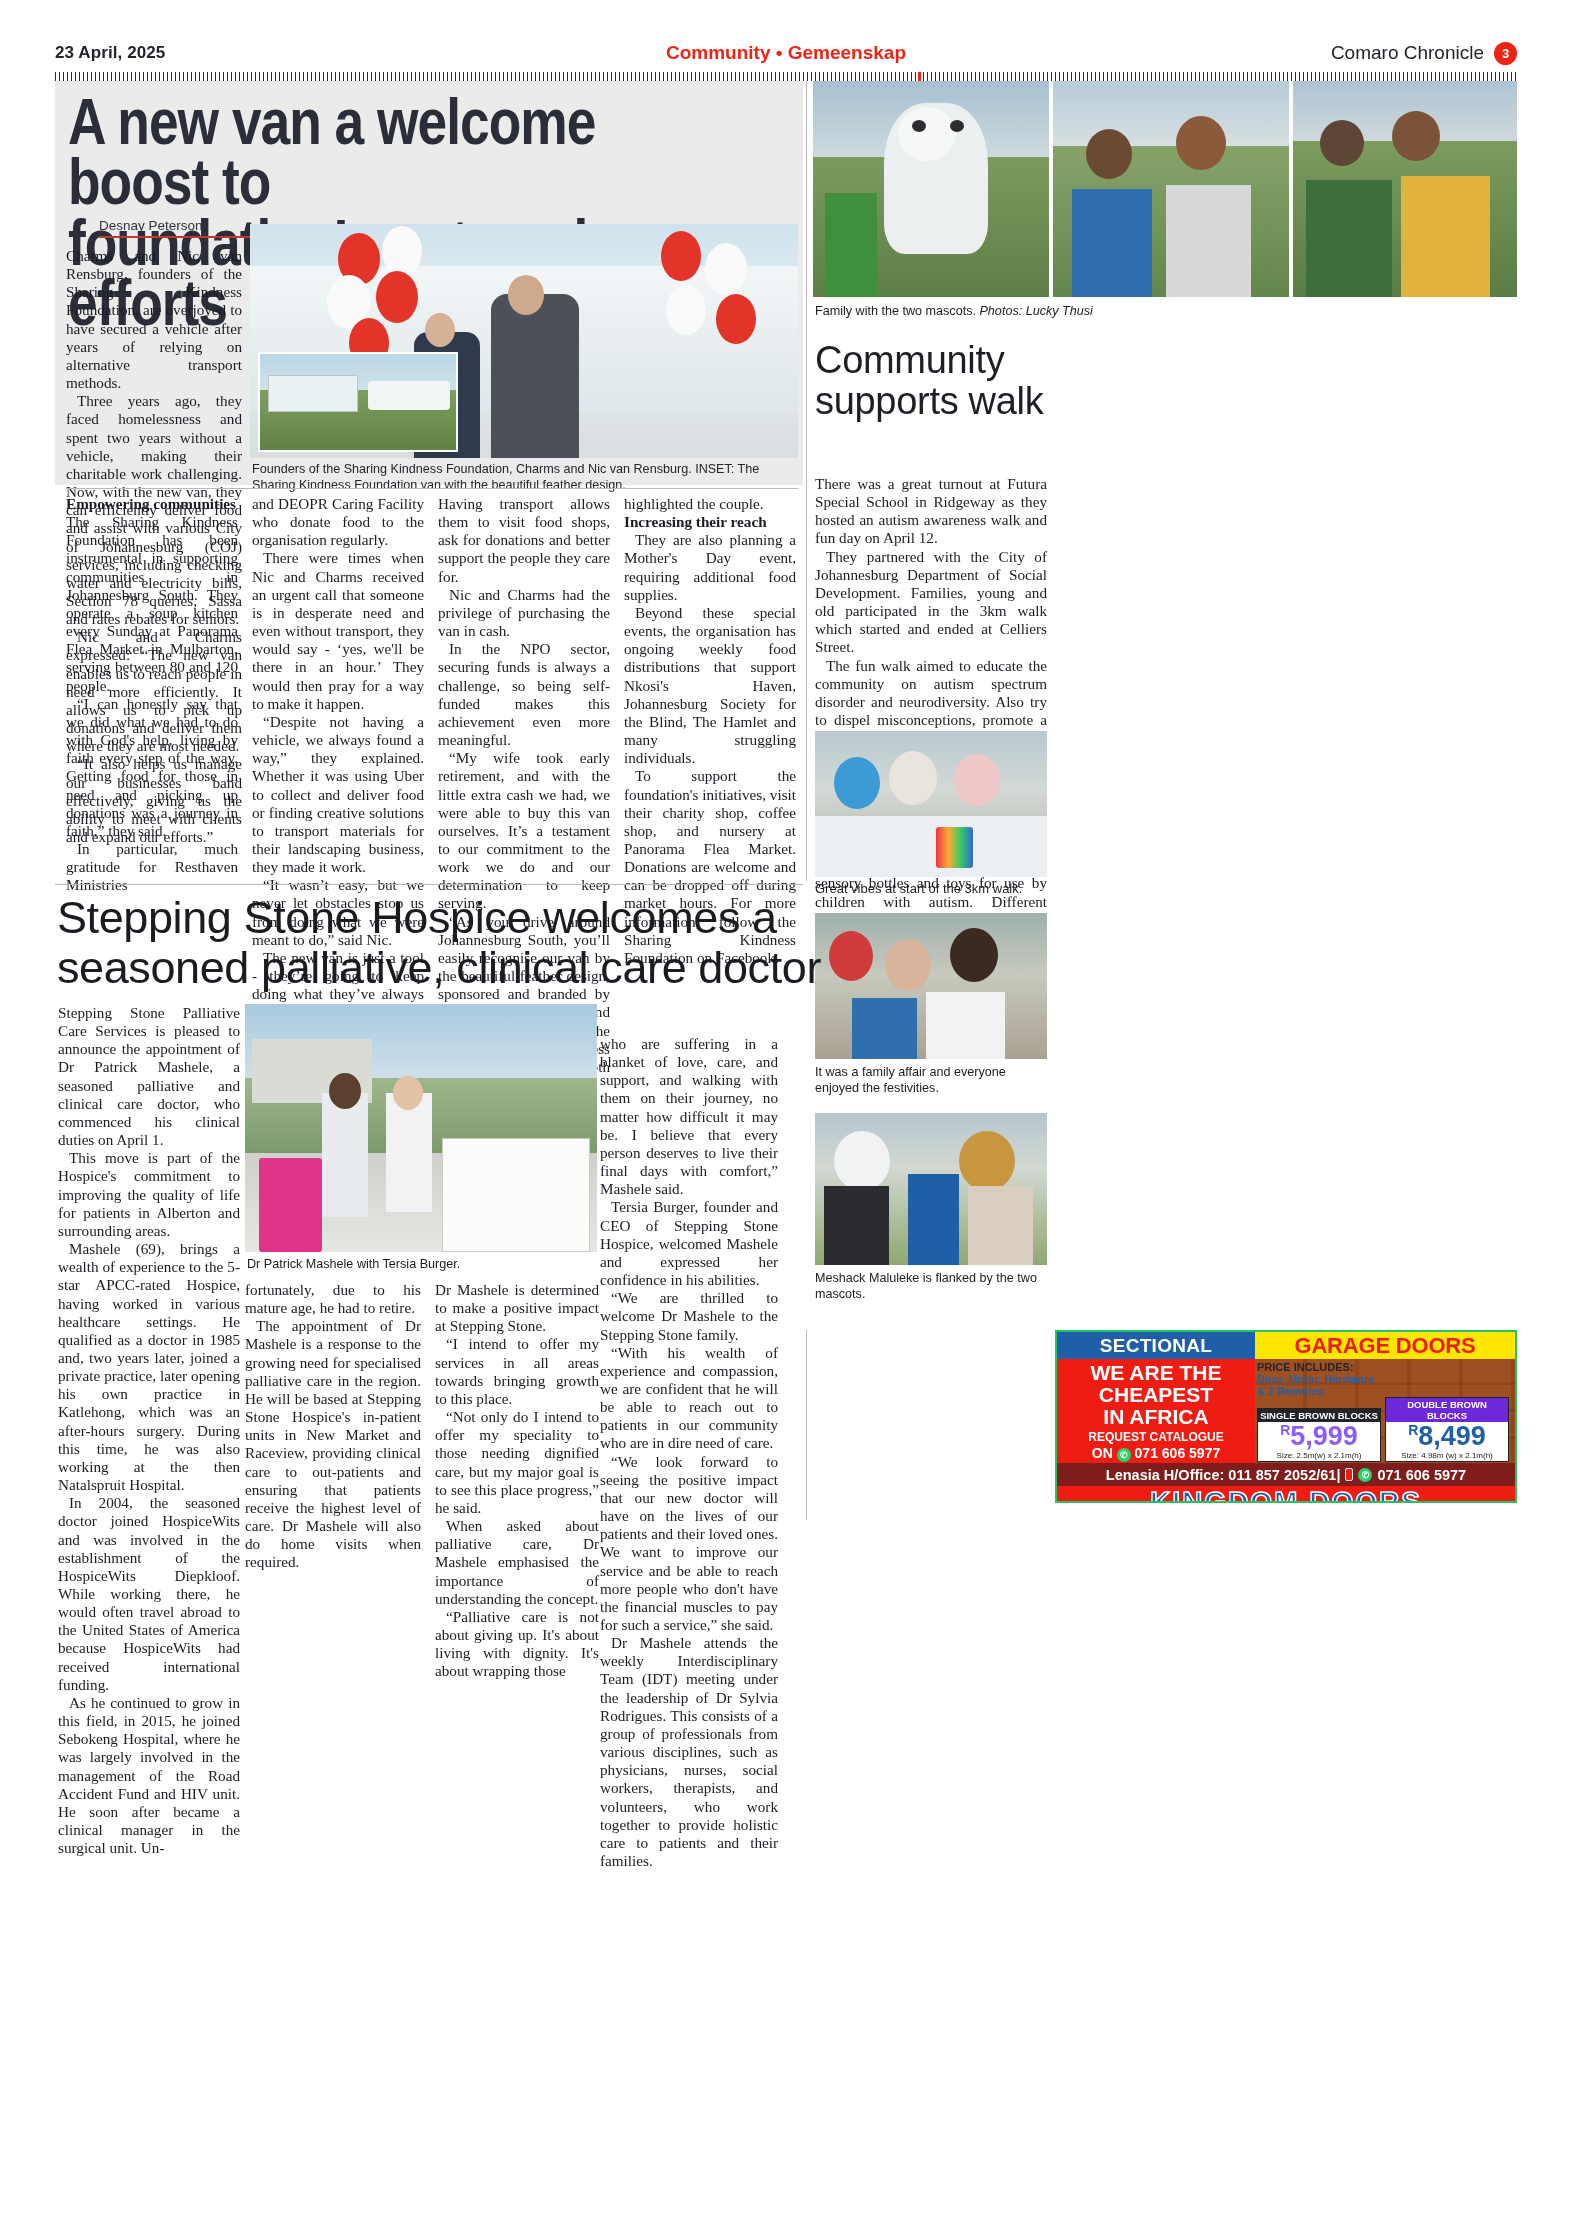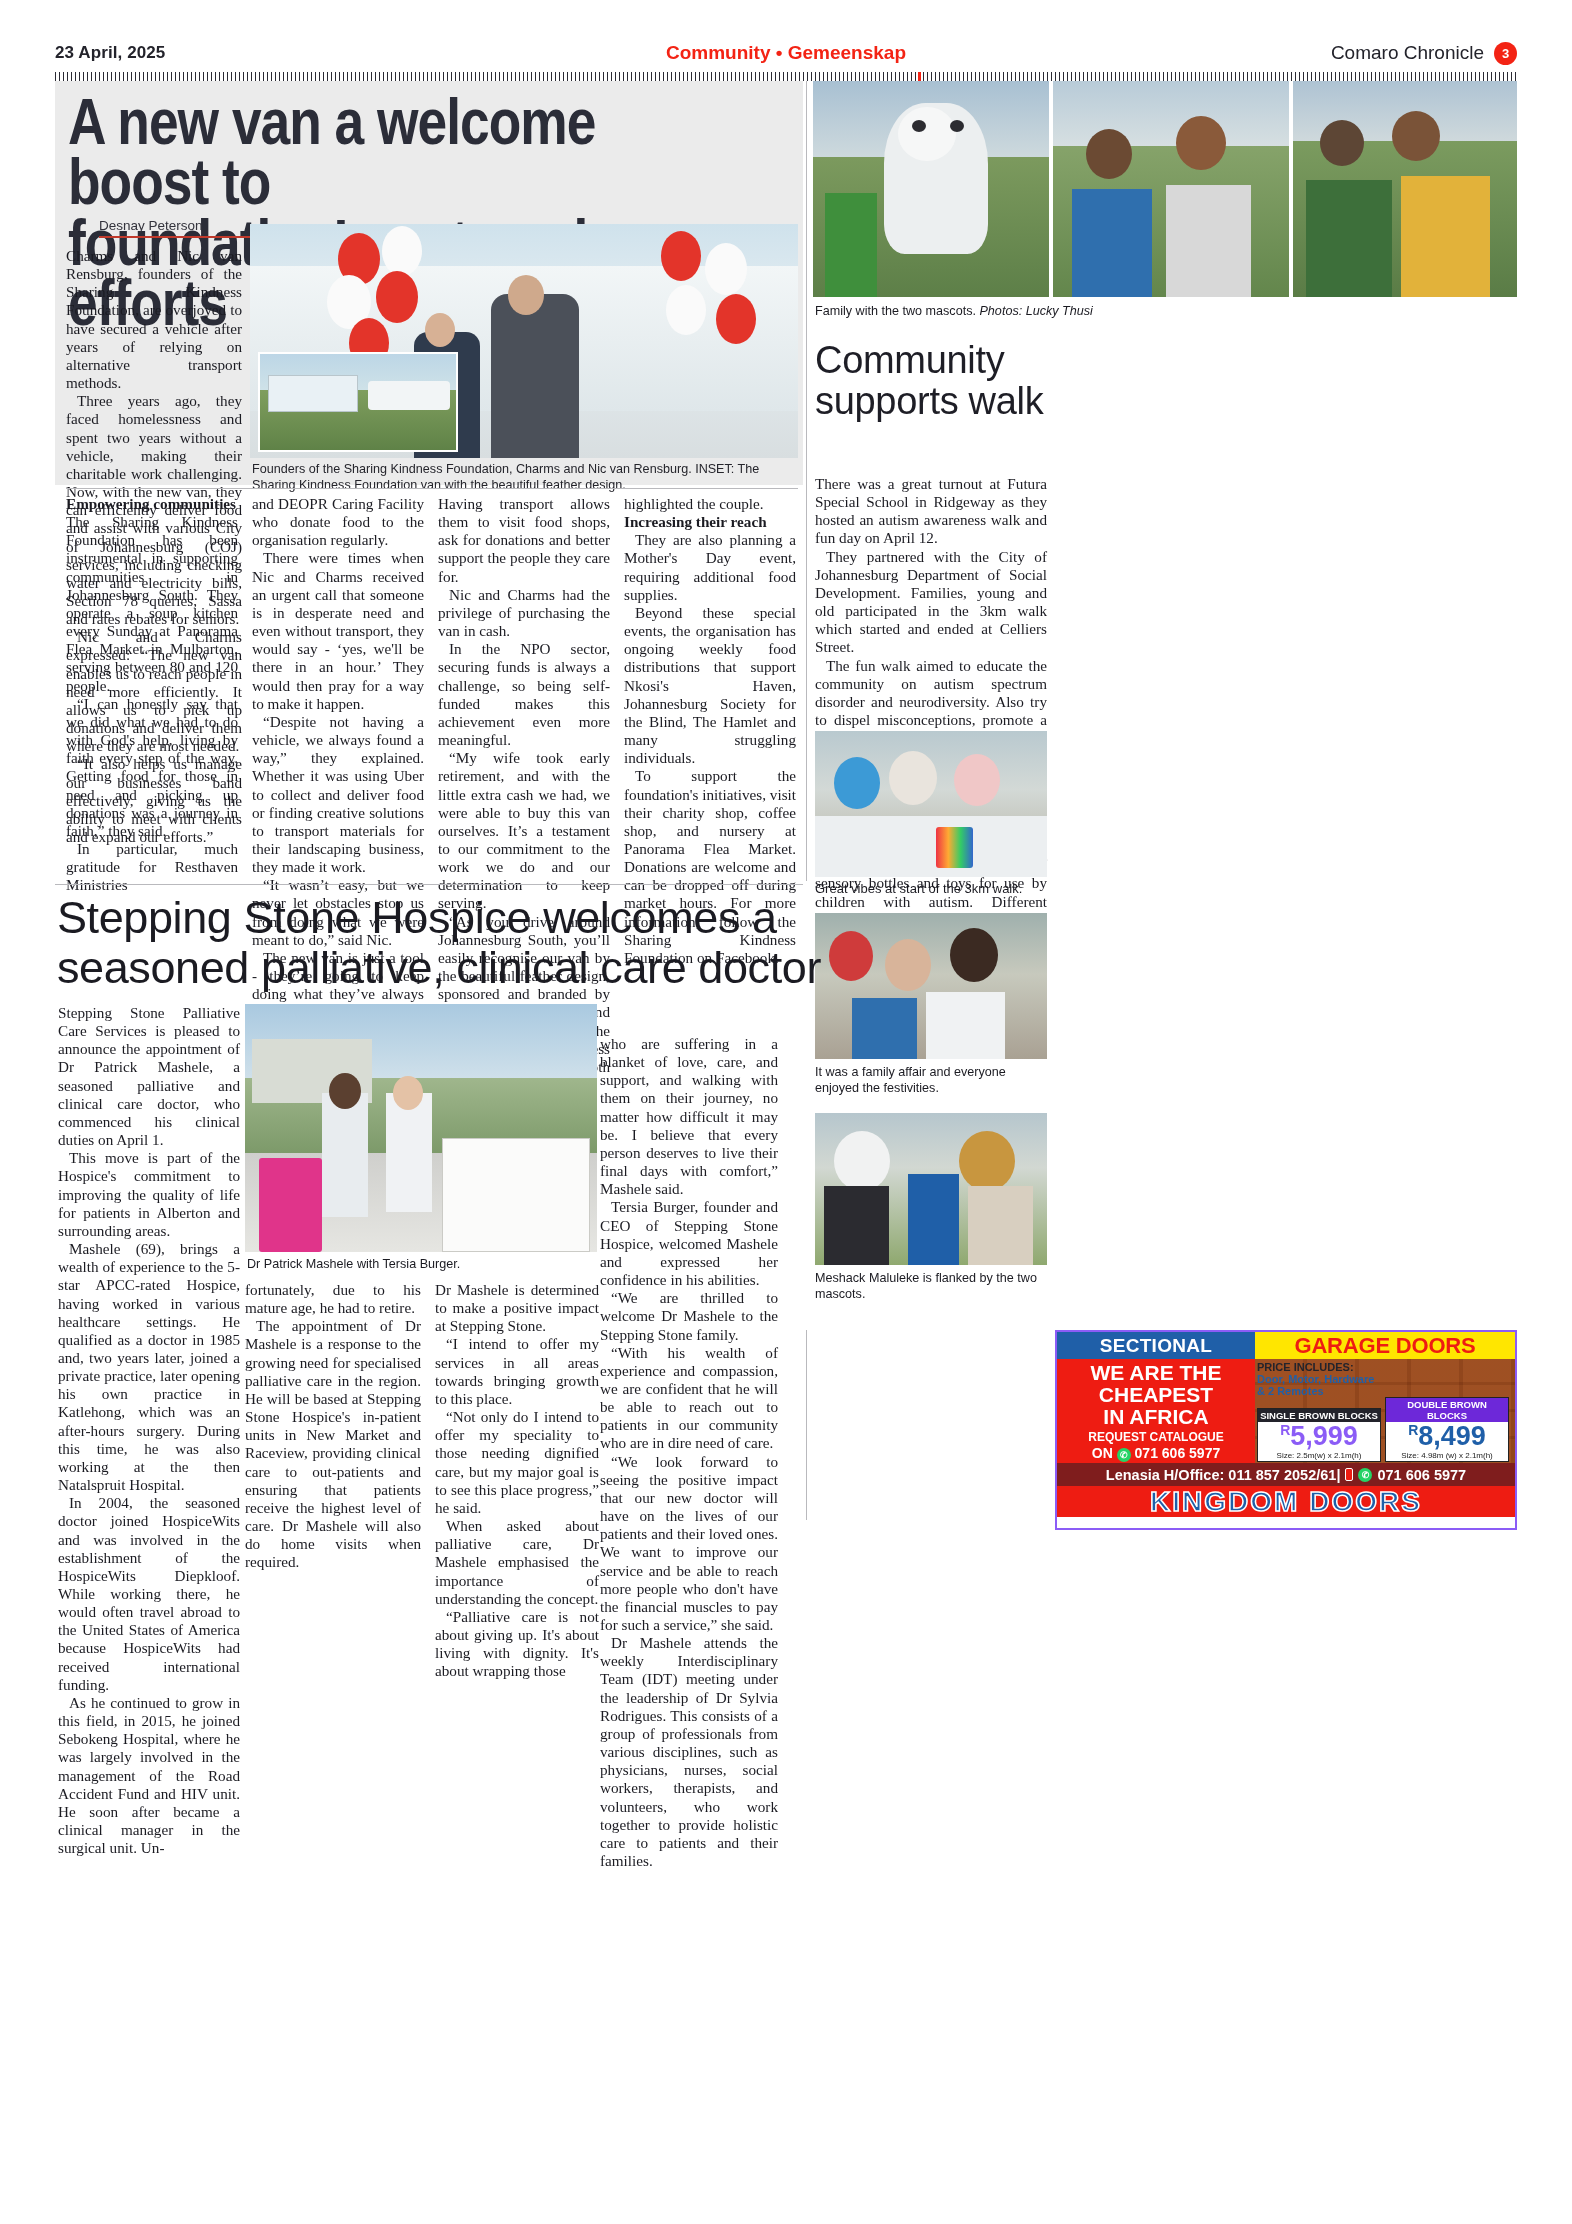--- a/index.html
+++ b/index.html
@@ -172,22 +172,22 @@
   }
   .s2-col4 {
     position: absolute; left: 600px; top: 1004px; width: 178px;
     font-size: 15.2px; line-height: 1.195; text-align: justify; hyphens:auto;margin-top:31px;
   }
   .s2-col2 p, .s2-col3 p, .s2-col4 p, .s2-col6 p { text-indent: 11px; }
   .s2-col2 p.noindent, .s2-col3 p.noindent, .s2-col4 p.noindent, .s2-col6 p.noindent { text-indent: 0; }
 
   
   .ad {
-    position: absolute; left: 1055px; top: 1330px; width: 462px; height: 200px;
-    border: 2px solid #8b5cf6; background: #fff; overflow: hidden;
+    position: absolute; left: 1055px; top: 1330px; width: 462px; height: 173px;
+    border: 2px solid #22c55e; background: #fff; overflow: hidden;
   }
   .ad-row1 { display: flex; height: 27px; }
   .ad-sectional {
     flex: 0 0 198px; background: #1f5fa8; color: #fff;
     font-family: "Liberation Sans", sans-serif; font-weight: 700; font-size: 19px;
     display: flex; align-items: center; justify-content: center; letter-spacing: .3px;
   }
   .ad-garage {
     flex: 1; background: #ffe600; color: #ee1c12;
     font-family: "Liberation Sans Narrow","Liberation Sans", sans-serif;

